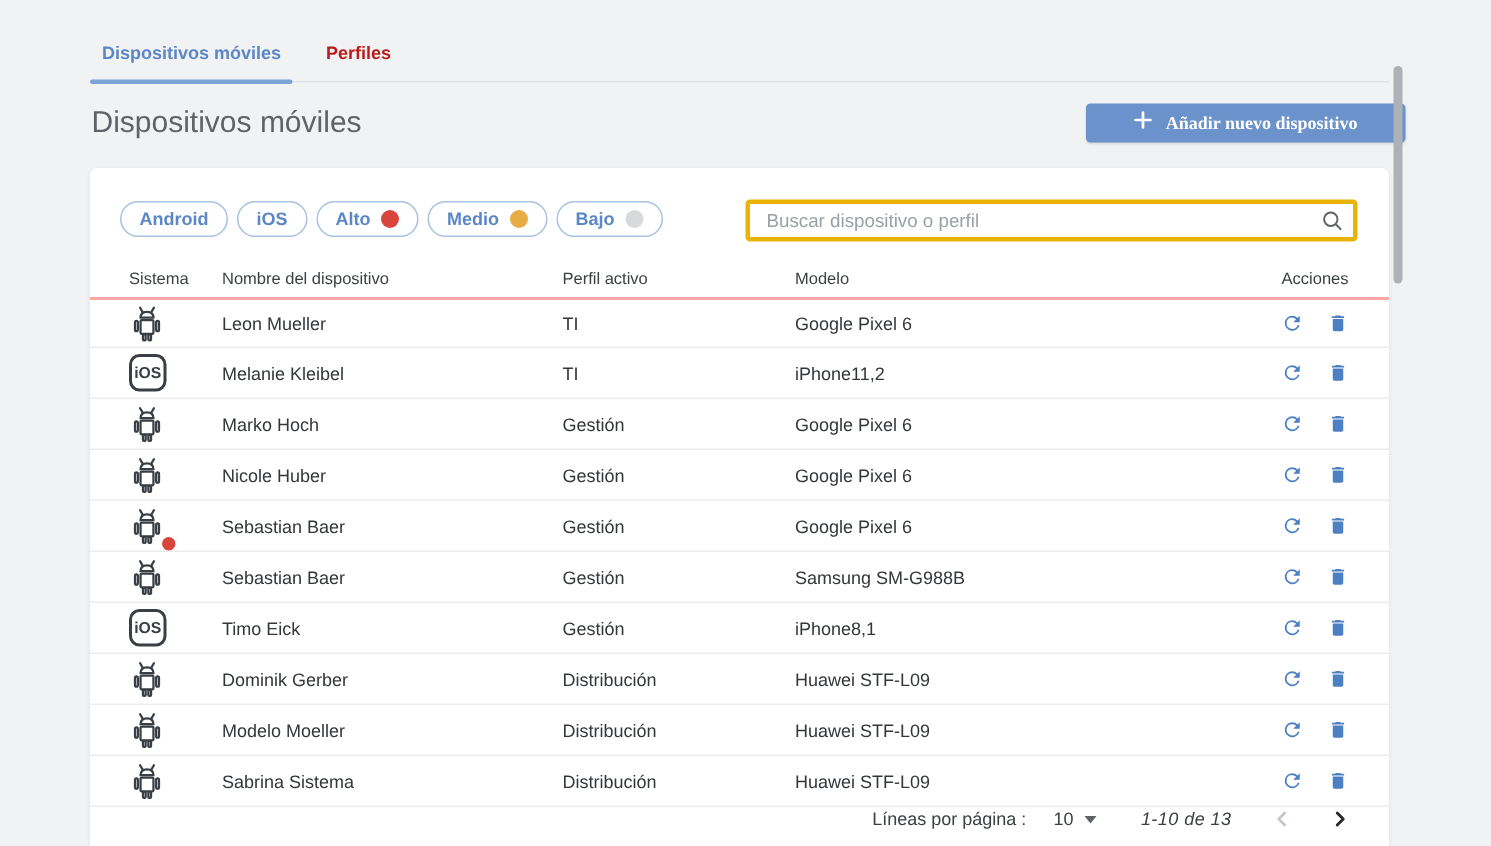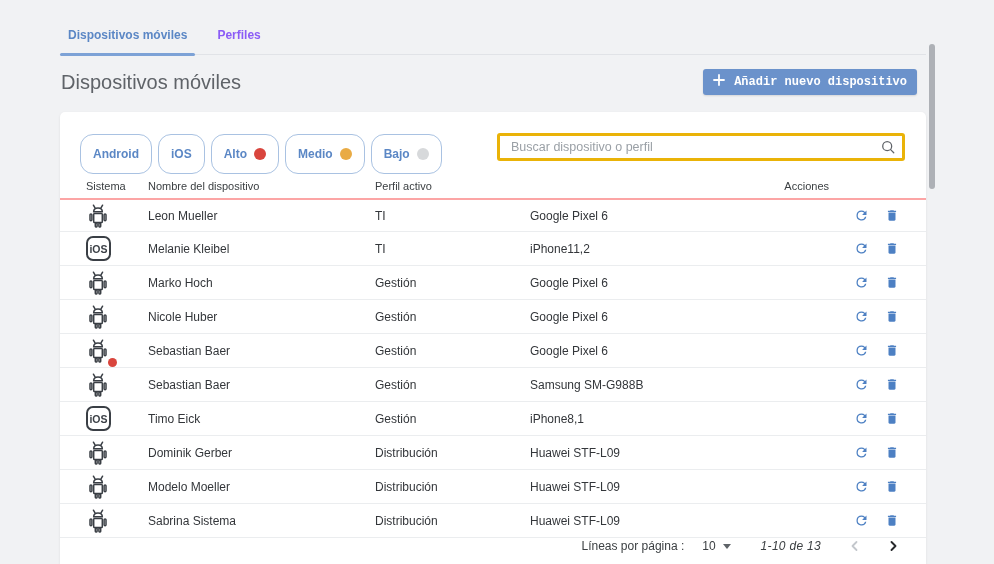--- a/index.html
+++ b/index.html
@@ -11,55 +11,55 @@
     position:relative;
   }
 
   
   .tabbar {
     position:absolute; left:60px; top:24px; width:866px;
     display:flex; align-items:flex-end;
     border-bottom:1px solid #e1e3e7;
   }
   .tab {
-    font-size:12px; font-weight:bold; color:#8b5cf6;
+    font-size:12px; font-weight:bold; color:#b91c1c;
     padding:4px 8px 12px 8px; cursor:pointer; position:relative;
   }
   .tab.active { color:#5b87c5; }
   .tab.active::after {
     content:""; position:absolute; left:0; right:0; bottom:-2px;
     height:3px; background:#7da2d6; border-radius:2px;
   }
   .tab + .tab { margin-left:14px; }
 
   
   .page-title {
     position:absolute; left:61px; top:71px;
     font-size:20px; font-weight:400; color:#5f6368;
   }
   .add-btn {
-    position:absolute; right:77px; top:69px; height:26px;
+    position:absolute; right:57px; top:69px; height:26px;
     background:#6b92cb; border:none; border-radius:3px;
     color:#ffffff; font-size:12px; font-weight:bold;
-    font-family:Liberation Mono, monospace;
-    display:flex; align-items:center; gap:9px; padding:0 10px;
+    font-family:Liberation Serif, serif;
+    display:flex; align-items:center; gap:9px; padding:0 32px;
     cursor:pointer; box-shadow:0 1px 2px rgba(0,0,0,0.12);
   }
 
   
   .card {
     position:absolute; left:60px; top:112px; width:866px; bottom:0;
     background:#ffffff; border-radius:5px 5px 0 0;
     box-shadow:0 1px 3px rgba(0,0,0,0.08);
   }
 
   
   .chips { position:absolute; left:20px; top:22px; display:flex; gap:6px; }
   .chip {
-    height:40px; border:1px solid #a9c2e2; border-radius:13px;
+    height:24px; border:1px solid #a9c2e2; border-radius:13px;
     display:inline-flex; align-items:center; gap:7px; padding:0 12px;
     color:#5b87c5; font-size:12px; font-weight:bold; background:#fff;
     cursor:pointer;
   }
   .chip .dot { width:12px; height:12px; border-radius:50%; }
 
   
   .search-wrap { position:absolute; left:437px; top:21px; width:408px; height:28px; }
   .search-wrap input {
     width:100%; height:100%; border:3px solid #eab308; border-radius:3px;
@@ -165,20 +165,21 @@
         <circle cx="9" cy="9" r="5.6" fill="none" stroke="#5f6368" stroke-width="1.6"></circle>
         <line x1="13.3" y1="13.3" x2="17.2" y2="17.2" stroke="#5f6368" stroke-width="1.6" stroke-linecap="round"></line>
       </svg>
     </span>
   </div>
 
   <div class="thead">
     <span>Sistema</span>
     <span>Nombre del dispositivo</span>
     <span>Perfil activo</span>
+    <span>Modelo</span>
     <span class="h-actions">Acciones</span>
   </div>
 
   <div class="tbody">
       <div class="trow">
         <div class="os-cell">
           <svg width="24" height="27" viewBox="0 0 24 26" fill="none" stroke="#3a3f45" stroke-width="1.5" stroke-linecap="round">
             <line x1="9" y1="5.4" x2="7.4" y2="2.7"></line>
             <line x1="15" y1="5.4" x2="16.6" y2="2.7"></line>
             <path d="M7.7 9.3 C7.7 6.8 9.4 5.4 12 5.4 C14.6 5.4 16.3 6.8 16.3 9.3 Z"></path>

